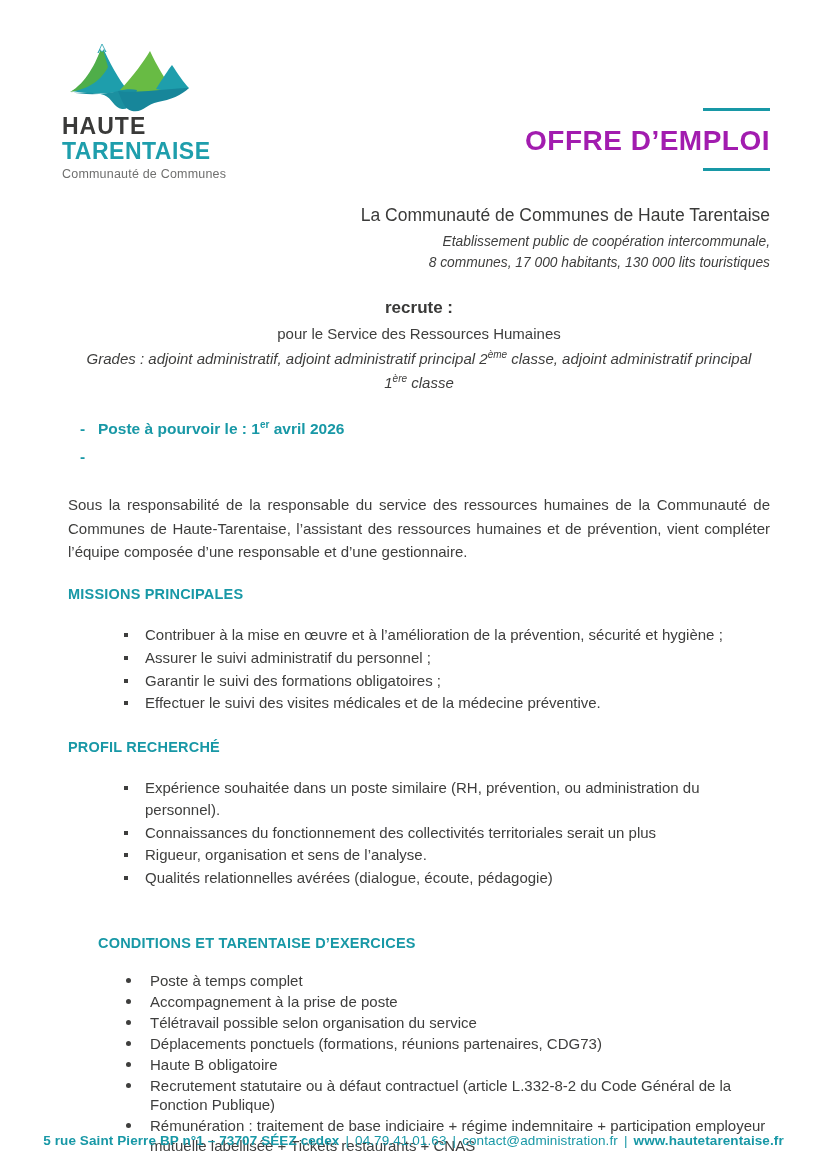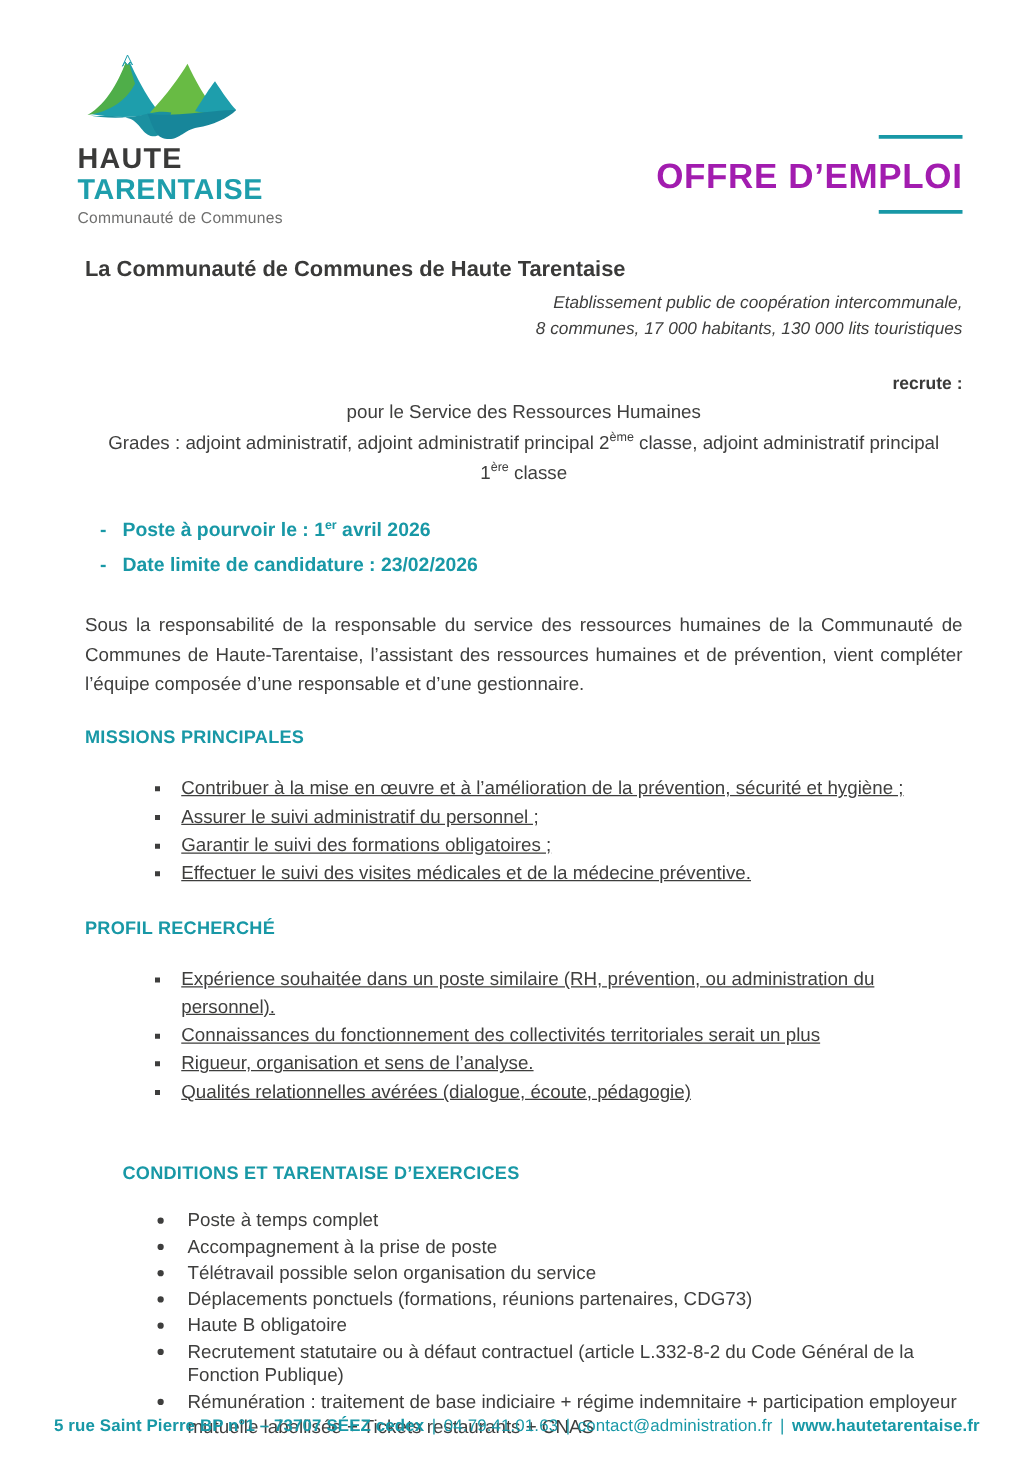--- a/index.html
+++ b/index.html
@@ -20,42 +20,42 @@
   
   .offer { position:absolute; top:93px; right:57px; text-align:right; }
   .offer .rule { height:3px; background:var(--accent,#1898A6); margin-left:auto; }
   .rule-top { width:67px; margin-bottom:15px; }
   .rule-bottom { width:67px; margin-top:11px; }
   .offer-title { font-size:28px; font-weight:bold; color:#a21caf; letter-spacing:0.5px; line-height:1.1; }
 
   
   .main { position:absolute; left:68px; top:180px; width:702px; font-size:15px; }
 
-  .org-title { text-align:left; font-size:17.5px; font-weight:bold; color:#3A3A39; margin-top:10px; }
+  .org-title { text-align:right; font-size:17.5px; font-weight:normal; color:#3A3A39; margin-top:10px; }
   .subtitle { text-align:right; font-style:italic; font-size:13.8px; line-height:1.5; margin-top:6px; }
-  .recruits { text-align:right; font-size:14px; font-weight:bold; color:#3A3A39; margin-top:25px; }
+  .recruits { text-align:center; font-size:17px; font-weight:bold; color:#3A3A39; margin-top:25px; }
   .service  { text-align:center; font-size:15px; margin-top:7px; }
 
   .job-title { text-align:center; font-size:17.5px; font-weight:bold; color:var(--accent,#1898A6); margin-top:33px; }
-  .grades { text-align:center; font-size:15px; line-height:1.6; margin-top:5px; padding:0 12px; }
+  .grades { text-align:center; font-size:15px; line-height:1.6; margin-top:5px; padding:0 12px;font-style:italic; }
   sup { font-size:10px; line-height:0; }
 
   .key-dates { margin-top:25px; }
   .kd-item { display:flex; color:var(--accent,#1898A6); font-weight:bold; font-size:15.5px; padding-left:12px; margin-bottom:10px; }
   .kd-dash { width:18px; flex:0 0 18px; }
 
   .summary { margin-top:27px; text-align:justify; line-height:1.55; }
 
   .section-heading { color:var(--accent,#1898A6); font-weight:bold; font-size:14.5px; letter-spacing:0.2px; }
   .h-missions   { margin-top:23px; }
   .h-profil     { margin-top:25px; }
   .h-conditions { margin-top:46px; margin-left:30px; }
 
   ul.blist { list-style:none; margin-top:22px; }
-  ul.blist li { position:relative; padding-left:77px; line-height:1.45; margin-bottom:1px;text-decoration:underline; }
+  ul.blist li { position:relative; padding-left:77px; line-height:1.45; margin-bottom:1px; }
   ul.blist li::before { content:""; position:absolute; left:56px; top:9px; width:4px; height:4px; background:#3E3E3D; }
 
   ul.rlist { list-style:none; margin-top:20px; }
   ul.rlist li { position:relative; padding-left:82px; line-height:1.3; margin-bottom:1.5px; }
   ul.rlist li::before { content:""; position:absolute; left:58px; top:7px; width:5px; height:5px; border-radius:50%; background:#3E3E3D; }
 
   
   .footer {
     position:absolute; left:0; right:0; top:1118px; text-align:center;
     font-size:13.5px; color:var(--accent,#1898A6); letter-spacing:0.1px;
@@ -105,21 +105,20 @@
       <span>Grades : adjoint administratif, adjoint administratif principal 2</span><sup>ème</sup><span> classe, adjoint administratif principal 1</span><sup>ère</sup><span>  classe</span>
     </div>
 
     <div class="key-dates">
       <div class="kd-item">
         <span class="kd-dash">-</span>
         <span><span>Poste à pourvoir le : 1</span><sup>er</sup><span> avril 2026</span></span>
       </div>
       <div class="kd-item">
         <span class="kd-dash">-</span>
-        <span>Date limite de candidature : 23/02/2026</span>
       </div>
     </div>
 
     <p class="summary">Sous la responsabilité de la responsable du service des ressources humaines de la Communauté de Communes de Haute-Tarentaise, l’assistant des ressources humaines et de prévention, vient compléter l’équipe composée d’une responsable et d’une gestionnaire.</p>
 
     <div class="section-heading h-missions">MISSIONS PRINCIPALES</div>
     <ul class="blist">
       <li>Contribuer à la mise en œuvre et à l’amélioration de la prévention, sécurité et hygiène ;</li>
       <li>Assurer le suivi administratif du personnel ;</li>
       <li>Garantir le suivi des formations obligatoires ;</li>

